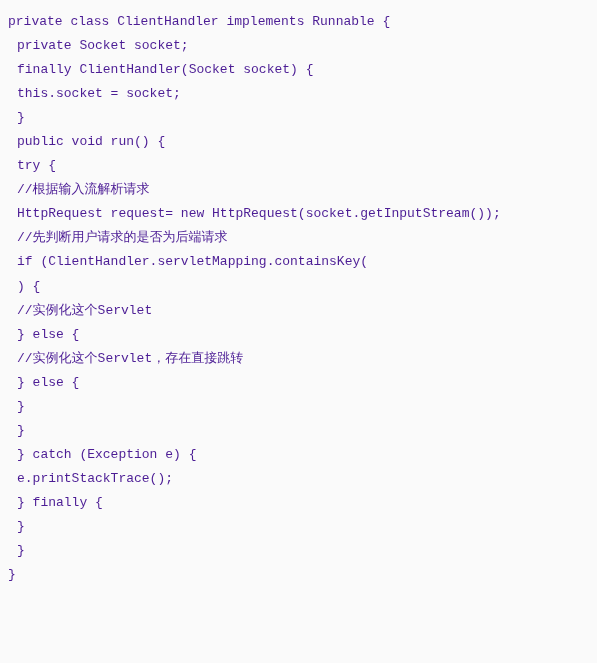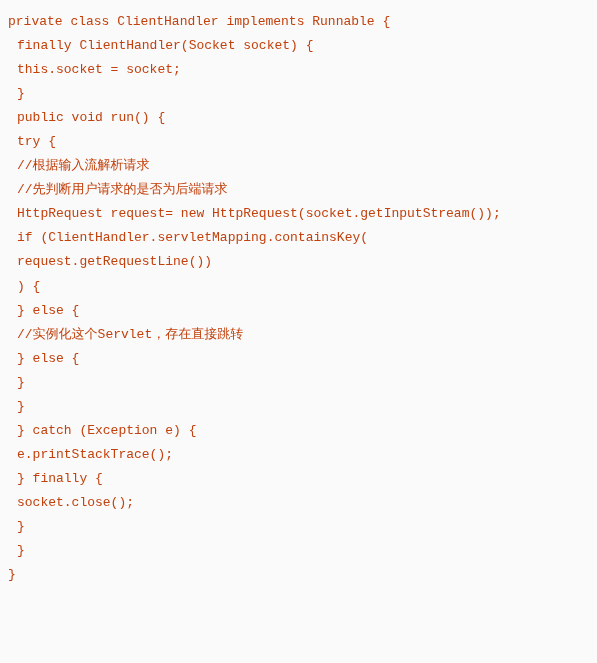--- a/index.html
+++ b/index.html
@@ -14,47 +14,47 @@
       line-height: 1.85;
       padding: 10px 8px;
       width: 597px;
     }
     .code-block {
       display: block;
     }
     .line {
       display: block;
       white-space: pre;
-      color: #c2410c;
+      color: #4c1d95;
     }
     .indent-1 {
       padding-left: 9px;
     }
   </style>
 </head>
 <body>
 
 <div class="code-block">
   <span class="line">private class ClientHandler implements Runnable {</span>
+  <span class="line indent-1">private Socket socket;</span>
   <span class="line indent-1">finally ClientHandler(Socket socket) {</span>
   <span class="line indent-1">this.socket = socket;</span>
   <span class="line indent-1">}</span>
   <span class="line indent-1">public void run() {</span>
   <span class="line indent-1">try {</span>
   <span class="line indent-1">//根据输入流解析请求</span>
+  <span class="line indent-1">HttpRequest request= new HttpRequest(socket.getInputStream());</span>
   <span class="line indent-1">//先判断用户请求的是否为后端请求</span>
-  <span class="line indent-1">HttpRequest request= new HttpRequest(socket.getInputStream());</span>
   <span class="line indent-1">if (ClientHandler.servletMapping.containsKey(</span>
-  <span class="line indent-1">request.getRequestLine())</span>
   <span class="line indent-1">) {</span>
+  <span class="line indent-1">//实例化这个Servlet</span>
   <span class="line indent-1">} else {</span>
   <span class="line indent-1">//实例化这个Servlet，存在直接跳转</span>
   <span class="line indent-1">} else {</span>
   <span class="line indent-1">}</span>
   <span class="line indent-1">}</span>
   <span class="line indent-1">} catch (Exception e) {</span>
   <span class="line indent-1">e.printStackTrace();</span>
   <span class="line indent-1">} finally {</span>
-  <span class="line indent-1">socket.close();</span>
   <span class="line indent-1">}</span>
   <span class="line indent-1">}</span>
   <span class="line">}</span>
 </div>
 
 </body></html>

